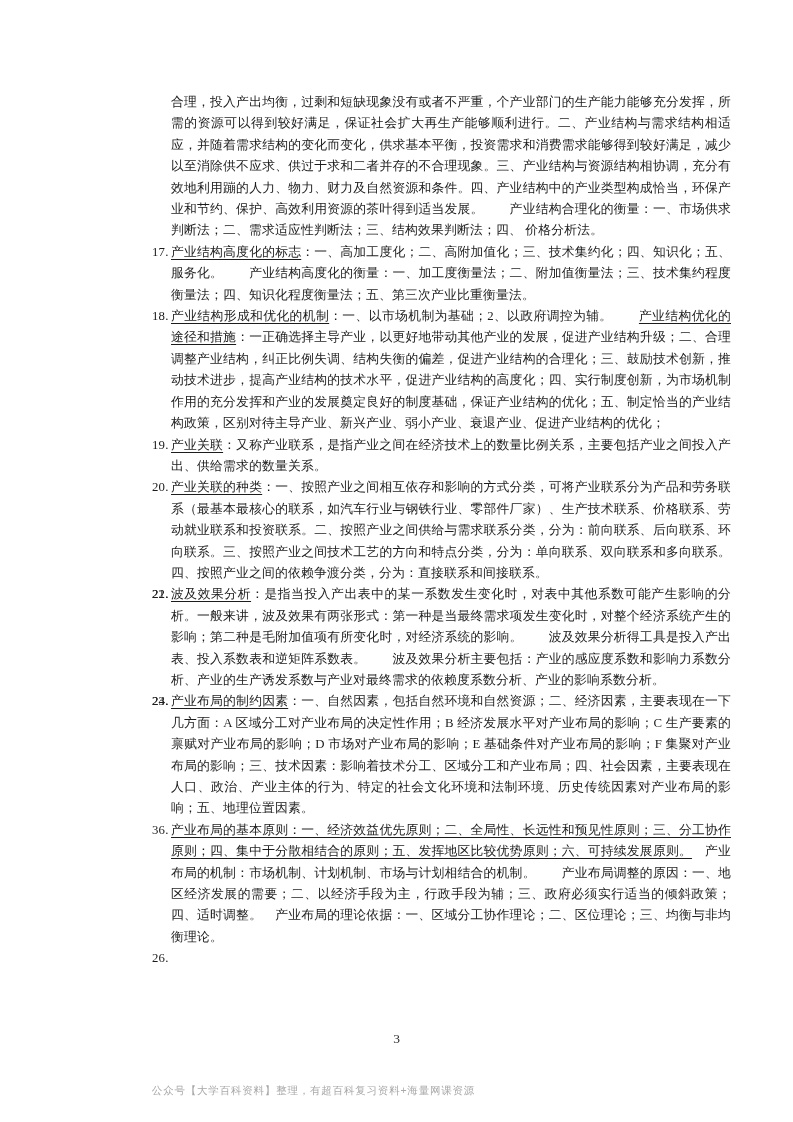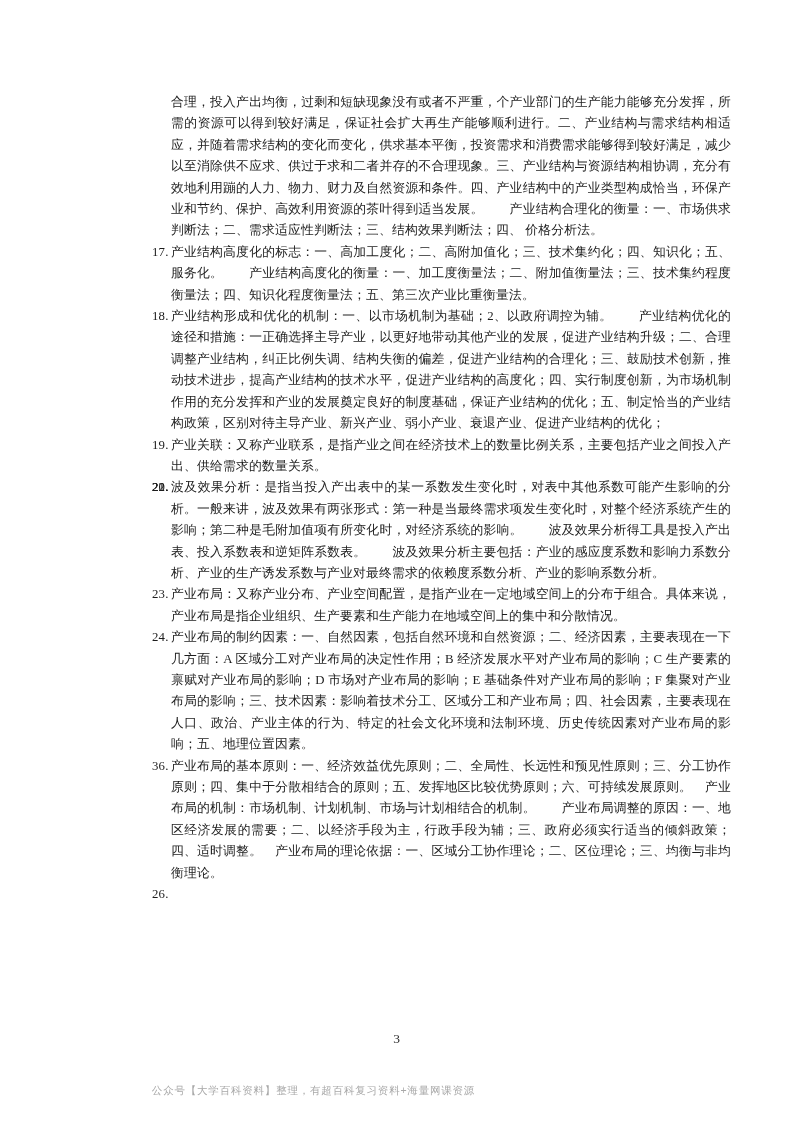--- a/index.html
+++ b/index.html
@@ -36,20 +36,21 @@
     padding-left: 23px;
     margin: 0;
   }
   .num {
     position: absolute;
     left: 4px;
     top: 0;
     width: 22px;
   }
   .u {
+    text-decoration: underline;
     text-decoration-thickness: 1px;
     text-underline-offset: 3px;
   }
   .page-number {
     position: absolute;
     top: 1031px;
     left: 0;
     width: 793px;
     text-align: center;
     font-size: 13.5px;
@@ -69,23 +70,23 @@
 </style>
 </head>
 <body>
 
 <div class="page">
   <div class="doc" id="items-host">
       <div class="item"><span><span>合理，投入产出均衡，过剩和短缺现象没有或者不严重，个产业部门的生产能力能够充分发挥，所需的资源可以得到较好满足，保证社会扩大再生产能够顺利进行。二、产业结构与需求结构相适应，并随着需求结构的变化而变化，供求基本平衡，投资需求和消费需求能够得到较好满足，减少以至消除供不应求、供过于求和二者并存的不合理现象。三、产业结构与资源结构相协调，充分有效地利用蹦的人力、物力、财力及自然资源和条件。四、产业结构中的产业类型构成恰当，环保产业和节约、保护、高效利用资源的茶叶得到适当发展。　　产业结构合理化的衡量：一、市场供求判断法；二、需求适应性判断法；三、结构效果判断法；四、 价格分析法。</span></span></div>
       <div class="item"><span class="num">17.</span><span><span class="u">产业结构高度化的标志</span><span>：一、高加工度化；二、高附加值化；三、技术集约化；四、知识化；五、服务化。　　产业结构高度化的衡量：一、加工度衡量法；二、附加值衡量法；三、技术集约程度衡量法；四、知识化程度衡量法；五、第三次产业比重衡量法。</span></span></div>
       <div class="item"><span class="num">18.</span><span><span class="u">产业结构形成和优化的机制</span><span>：一、以市场机制为基础；2、以政府调控为辅。　　</span><span class="u">产业结构优化的途径和措施</span><span>：一正确选择主导产业，以更好地带动其他产业的发展，促进产业结构升级；二、合理调整产业结构，纠正比例失调、结构失衡的偏差，促进产业结构的合理化；三、鼓励技术创新，推动技术进步，提高产业结构的技术水平，促进产业结构的高度化；四、实行制度创新，为市场机制作用的充分发挥和产业的发展奠定良好的制度基础，保证产业结构的优化；五、制定恰当的产业结构政策，区别对待主导产业、新兴产业、弱小产业、衰退产业、促进产业结构的优化；</span></span></div>
       <div class="item"><span class="num">19.</span><span><span class="u">产业关联</span><span>：又称产业联系，是指产业之间在经济技术上的数量比例关系，主要包括产业之间投入产出、供给需求的数量关系。</span></span></div>
-      <div class="item"><span class="num">20.</span></div>
+      <div class="item"><span class="num">20.</span><span><span class="u">产业关联的种类</span><span>：一、按照产业之间相互依存和影响的方式分类，可将产业联系分为产品和劳务联系（最基本最核心的联系，如汽车行业与钢铁行业、零部件厂家）、生产技术联系、价格联系、劳动就业联系和投资联系。二、按照产业之间供给与需求联系分类，分为：前向联系、后向联系、环向联系。三、按照产业之间技术工艺的方向和特点分类，分为：单向联系、双向联系和多向联系。四、按照产业之间的依赖争渡分类，分为：直接联系和间接联系。</span></span></div>
       <div class="item"><span class="num">21.</span></div>
       <div class="item"><span class="num">22.</span><span><span class="u">波及效果分析</span><span>：是指当投入产出表中的某一系数发生变化时，对表中其他系数可能产生影响的分析。一般来讲，波及效果有两张形式：第一种是当最终需求项发生变化时，对整个经济系统产生的影响；第二种是毛附加值项有所变化时，对经济系统的影响。　　波及效果分析得工具是投入产出表、投入系数表和逆矩阵系数表。　　波及效果分析主要包括：产业的感应度系数和影响力系数分析、产业的生产诱发系数与产业对最终需求的依赖度系数分析、产业的影响系数分析。</span></span></div>
-      <div class="item"><span class="num">23.</span><span><span class="u">产业布局</span><span>：又称产业分布、产业空间配置，是指产业在一定地域空间上的分布于组合。具体来说，产业布局是指企业组织、生产要素和生产能力在地域空间上的集中和分散情况。</span></span></div>
+      <div class="item"><span class="num">23.</span></div>
       <div class="item"><span class="num">24.</span><span><span class="u">产业布局的制约因素</span><span>：一、自然因素，包括自然环境和自然资源；二、经济因素，主要表现在一下几方面：A 区域分工对产业布局的决定性作用；B 经济发展水平对产业布局的影响；C 生产要素的禀赋对产业布局的影响；D 市场对产业布局的影响；E 基础条件对产业布局的影响；F 集聚对产业布局的影响；三、技术因素：影响着技术分工、区域分工和产业布局；四、社会因素，主要表现在人口、政治、产业主体的行为、特定的社会文化环境和法制环境、历史传统因素对产业布局的影响；五、地理位置因素。</span></span></div>
       <div class="item"><span class="num">36.</span><span><span class="u">产业布局的基本原则：一、经济效益优先原则；二、全局性、长远性和预见性原则；三、分工协作原则；四、集中于分散相结合的原则；五、发挥地区比较优势原则；六、可持续发展原则。</span><span>　产业布局的机制：市场机制、计划机制、市场与计划相结合的机制。　　产业布局调整的原因：一、地区经济发展的需要；二、以经济手段为主，行政手段为辅；三、政府必须实行适当的倾斜政策；四、适时调整。　产业布局的理论依据：一、区域分工协作理论；二、区位理论；三、均衡与非均衡理论。</span></span></div>
       <div class="item"><span class="num">26.</span></div>
     </div>
   <div class="page-number">3</div>
   <div class="footer-note">公众号【大学百科资料】整理，有超百科复习资料+海量网课资源</div>
 </div>
 
 </body></html>

